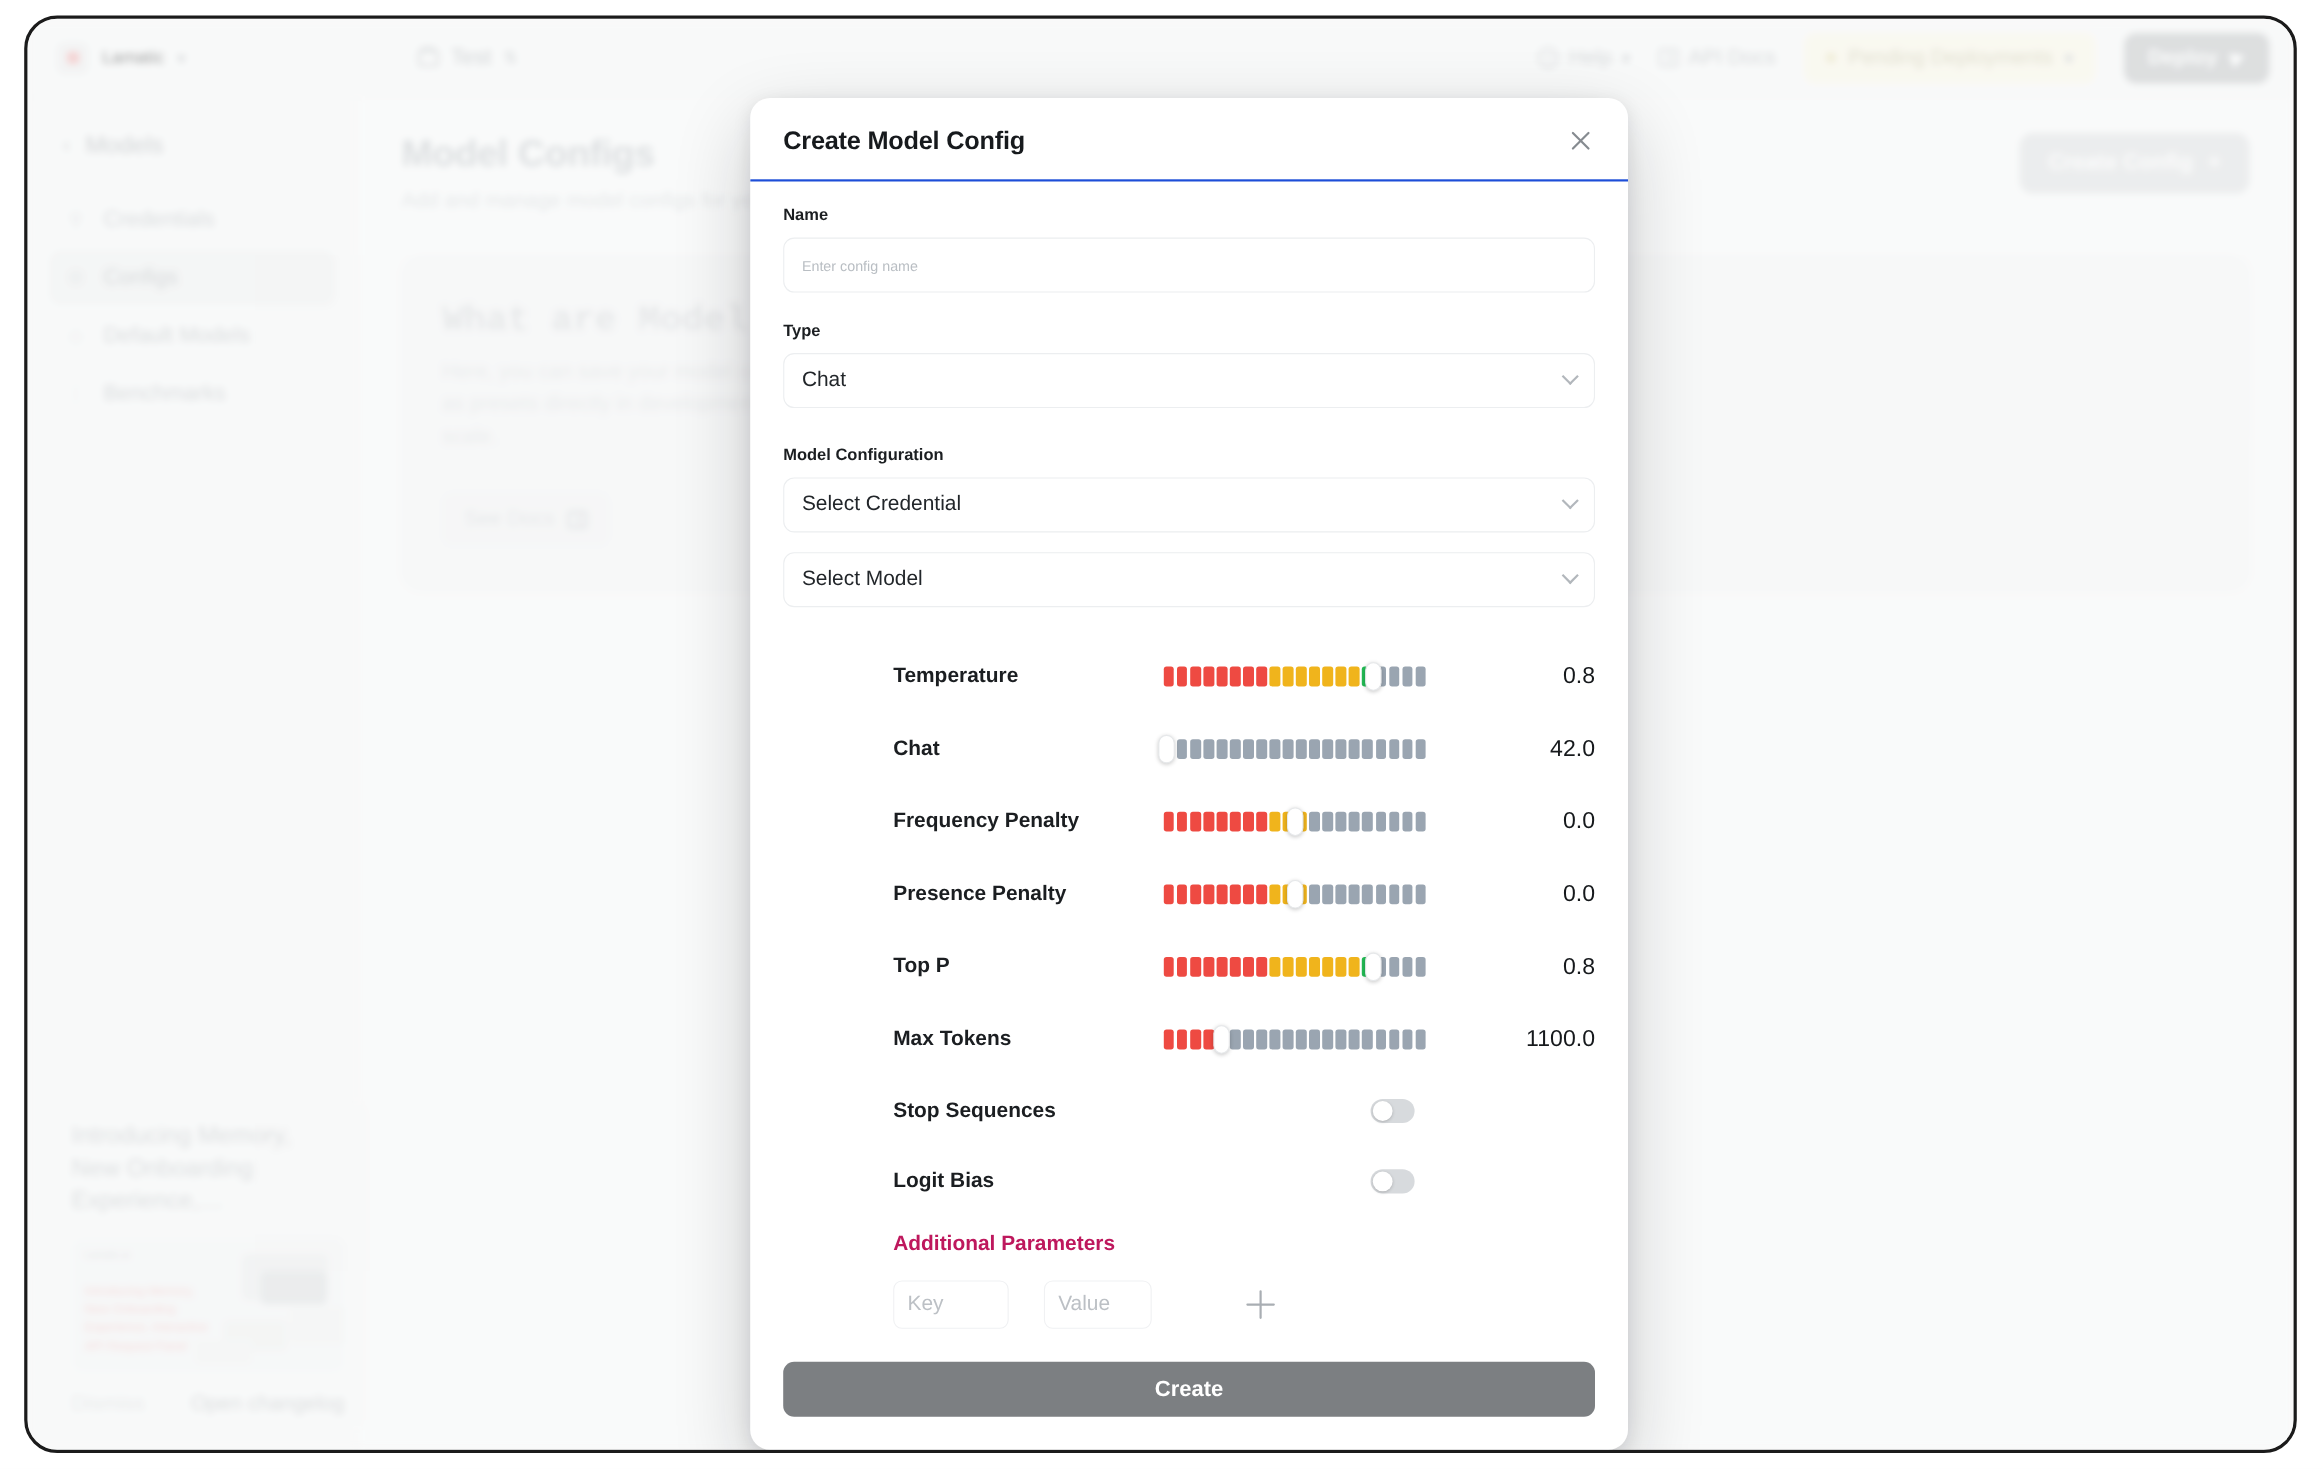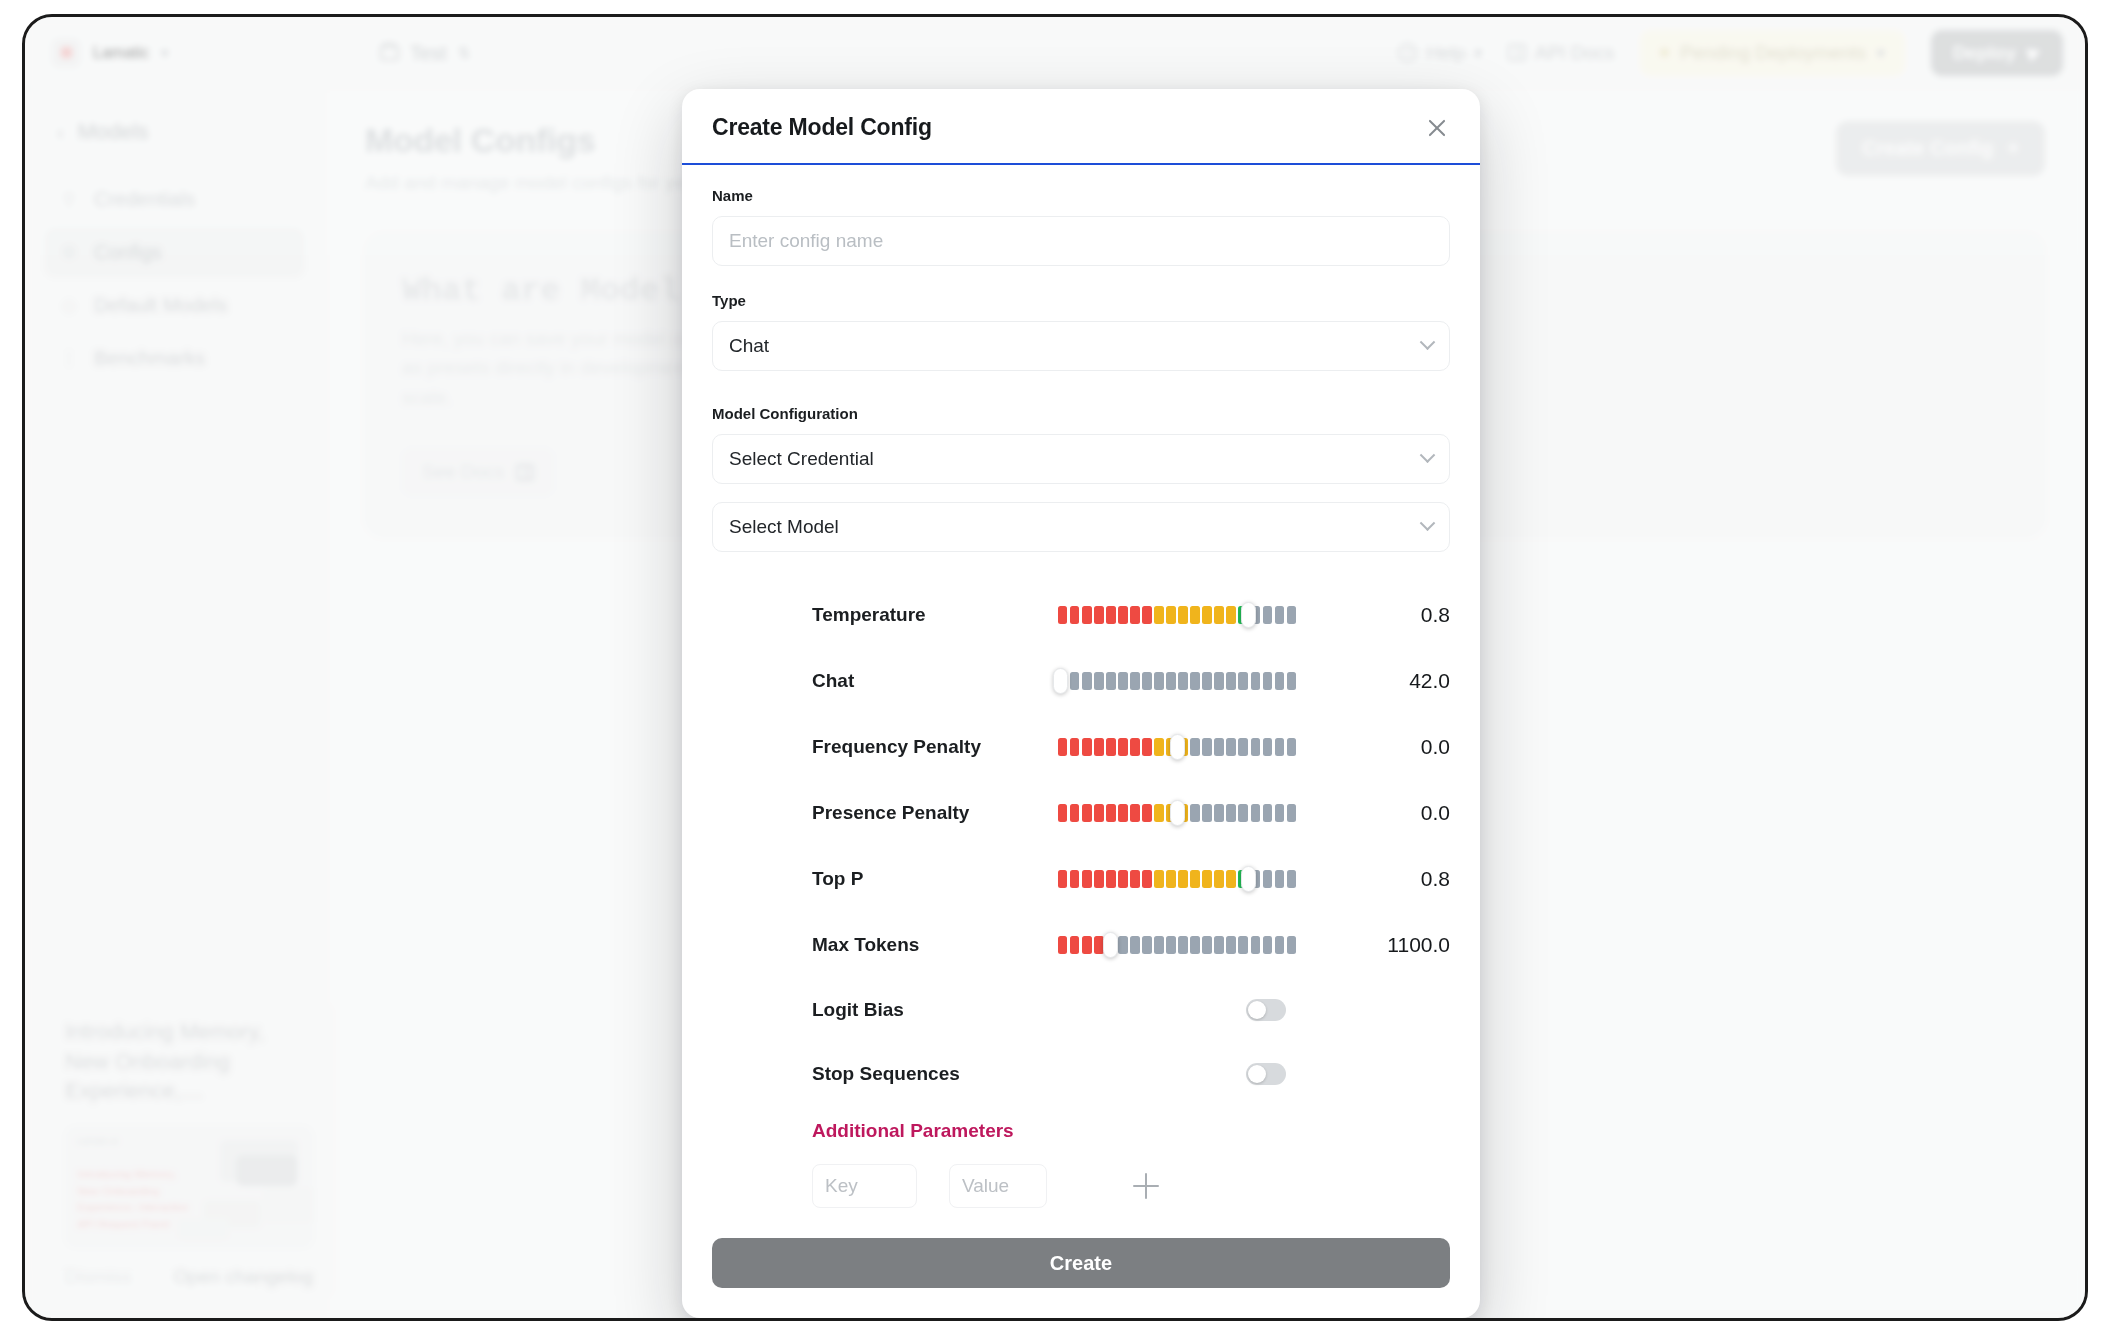--- a/index.html
+++ b/index.html
@@ -171,21 +171,21 @@
   .close-x{width:26px;height:26px;position:relative;cursor:pointer;}
   .close-x::before,.close-x::after{
     content:"";position:absolute;left:2px;top:12px;width:22px;height:2px;background:#868b90;border-radius:2px;
   }
   .close-x::before{transform:rotate(45deg);}
   .close-x::after{transform:rotate(-45deg);}
   .modal-body{padding:22px 30px 0 30px;}
   .field-label{font-size:15px;font-weight:700;color:#1b1e21;margin-bottom:12px;}
   .text-input{
     width:100%;height:50px;border:1px solid #eceef0;border-radius:10px;
-    background:#fff;padding:0 16px;font-size:19px;color:#2a2d31;
+    background:#fff;padding:0 16px;font-size:13px;color:#2a2d31;
     font-family:"Liberation Sans",sans-serif;outline:none;
   }
   .text-input::placeholder{color:#b9bec3;}
   .select-box{
     width:100%;height:50px;border:1px solid #eceef0;border-radius:10px;
     background:#fff;padding:0 16px;display:flex;align-items:center;
     justify-content:space-between;font-size:19px;color:#22262a;cursor:pointer;
   }
   .sel-chev{
     width:11px;height:11px;border-right:2px solid #b2b7bc;border-bottom:2px solid #b2b7bc;
@@ -563,29 +563,29 @@
                   <div class="seg"></div>
                 </div>
                 <div class="thumb" style="left: calc(22% - 7px);"></div>
               </div>
               <div class="param-val">1100.0</div>
             </div>
           </div>
 
         <div id="toggle-list">
             <div class="toggle-row">
-              <div class="param-name">Logit Bias</div>
+              <div class="param-name">Stop Sequences</div>
               <div class="toggle-wrap">
                 <div class="toggle">
                   <div class="knob"></div>
                 </div>
               </div>
             </div>
             <div class="toggle-row">
-              <div class="param-name">Stop Sequences</div>
+              <div class="param-name">Logit Bias</div>
               <div class="toggle-wrap">
                 <div class="toggle">
                   <div class="knob"></div>
                 </div>
               </div>
             </div>
           </div>
 
         <div class="addl-title">Additional Parameters</div>
         <div class="kv-row">

